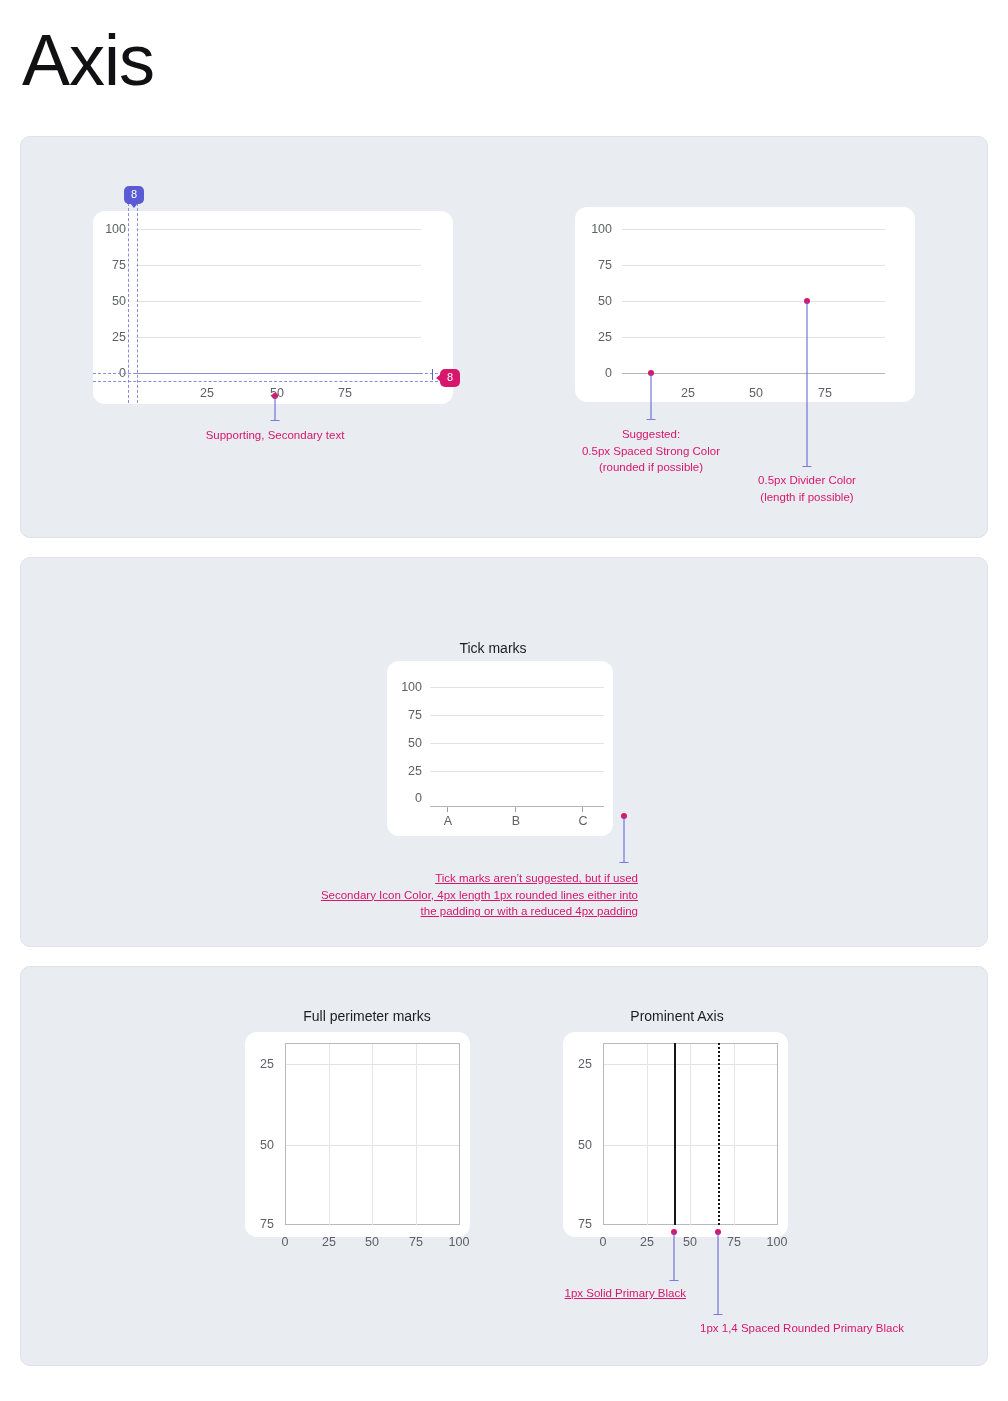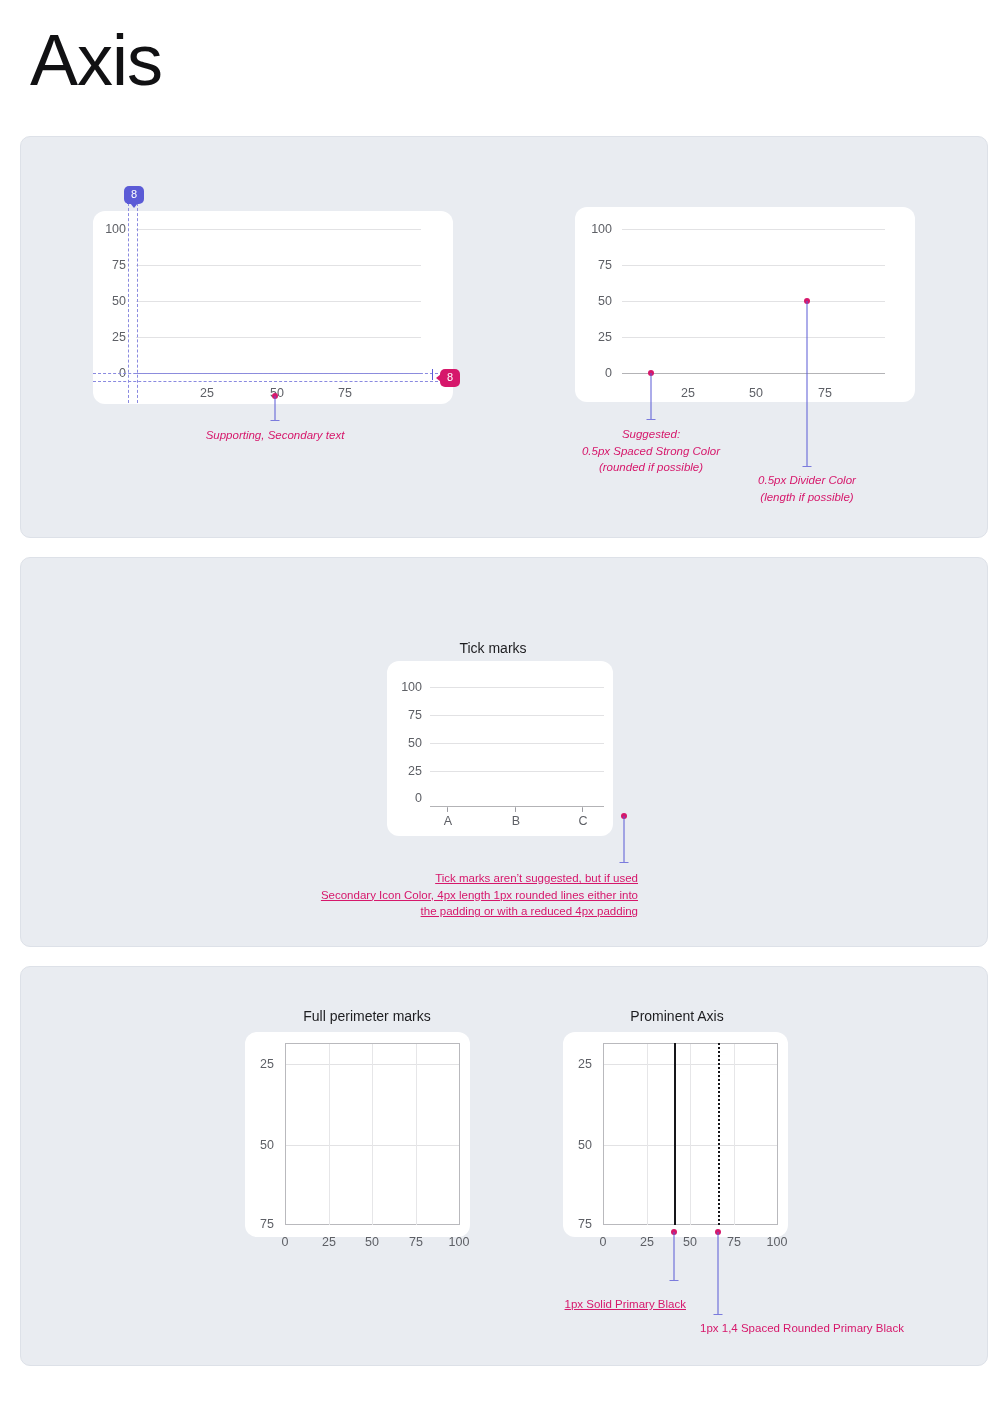--- a/index.html
+++ b/index.html
@@ -7,21 +7,21 @@
   body {
     width:1008px; height:1401px;
     background:#ffffff;
     font-family:"Liberation Sans", sans-serif;
     position:relative;
     overflow:hidden;
   }
 
   
   .page-title{
-    position:absolute; left:30px; top:24px;
+    position:absolute; left:22px; top:24px;
     font-size:72px; font-weight:400; color:#111113;
     letter-spacing:-1px; line-height:1;
   }
 
   
   .panel{
     position:absolute;
     background:#e9ecf1;
     border:1px solid #dde1e8;
     border-radius:10px;
@@ -86,21 +86,21 @@
     transform:translateX(-50%);
   }
   .callout-foot{
     position:absolute; width:9px; height:1px; background:#7b7bdd;
     transform:translateX(-50%);
   }
   .callout-text{
     position:absolute; font-size:11.5px; line-height:1.45;
     color:#d6176b; white-space:pre-line;
   }
-  .callout-text.center{ text-align:center; transform:translateX(-50%);font-style:italic; }
+  .callout-text.center{ text-align:center; transform:translateX(-50%); }
   .callout-text.right{ text-align:right; transform:translateX(-100%);text-decoration:underline; }
   .callout-text.left{ text-align:left; }
 
   
   .badge{
     position:absolute;
     font-size:11px; color:#ffffff; font-weight:400;
     padding:3px 7px 4px; border-radius:5px; line-height:1;
   }
   .badge-purple{ background:#5b5bd6; }
@@ -281,18 +281,18 @@
 
 <div class="xlab" style="left:603px; top:1236px; width:30px;">0</div>
 <div class="xlab" style="left:647px; top:1236px; width:30px;">25</div>
 <div class="xlab" style="left:690px; top:1236px; width:30px;">50</div>
 <div class="xlab" style="left:734px; top:1236px; width:30px;">75</div>
 <div class="xlab" style="left:777px; top:1236px; width:34px;">100</div>
 
 <div class="callout-dot" style="left:674px; top:1232px;"></div>
 <div class="callout-line" style="left:674px; top:1232px; height:48px;"></div>
 <div class="callout-foot" style="left:674px; top:1280px;"></div>
-<div class="callout-text right" style="left:686px; top:1285px; width:300px; text-align:right;margin-top:11px;">1px Solid Primary Black</div>
+<div class="callout-text right" style="left:686px; top:1285px; width:300px; text-align:right;">1px Solid Primary Black</div>
 
 <div class="callout-dot" style="left:718px; top:1232px;"></div>
 <div class="callout-line" style="left:718px; top:1232px; height:82px;"></div>
 <div class="callout-foot" style="left:718px; top:1314px;"></div>
 <div class="callout-text left" style="left:700px; top:1320px; width:300px;">1px 1,4 Spaced Rounded Primary Black</div>
 
 </body></html>

